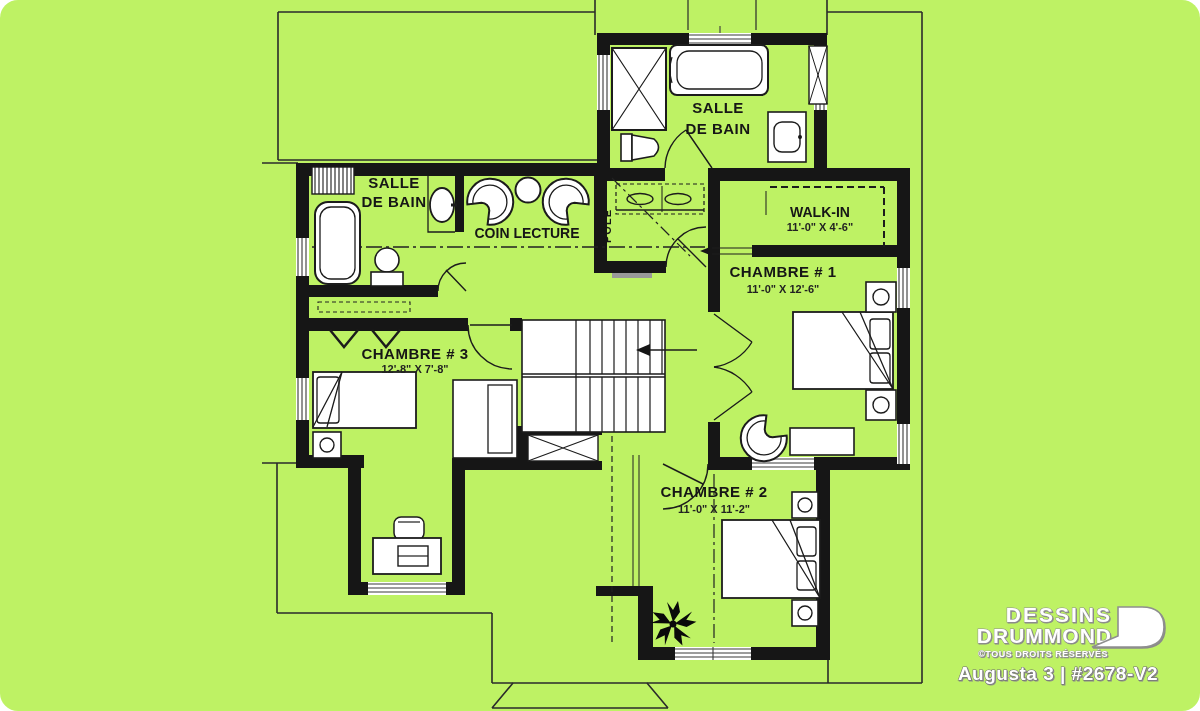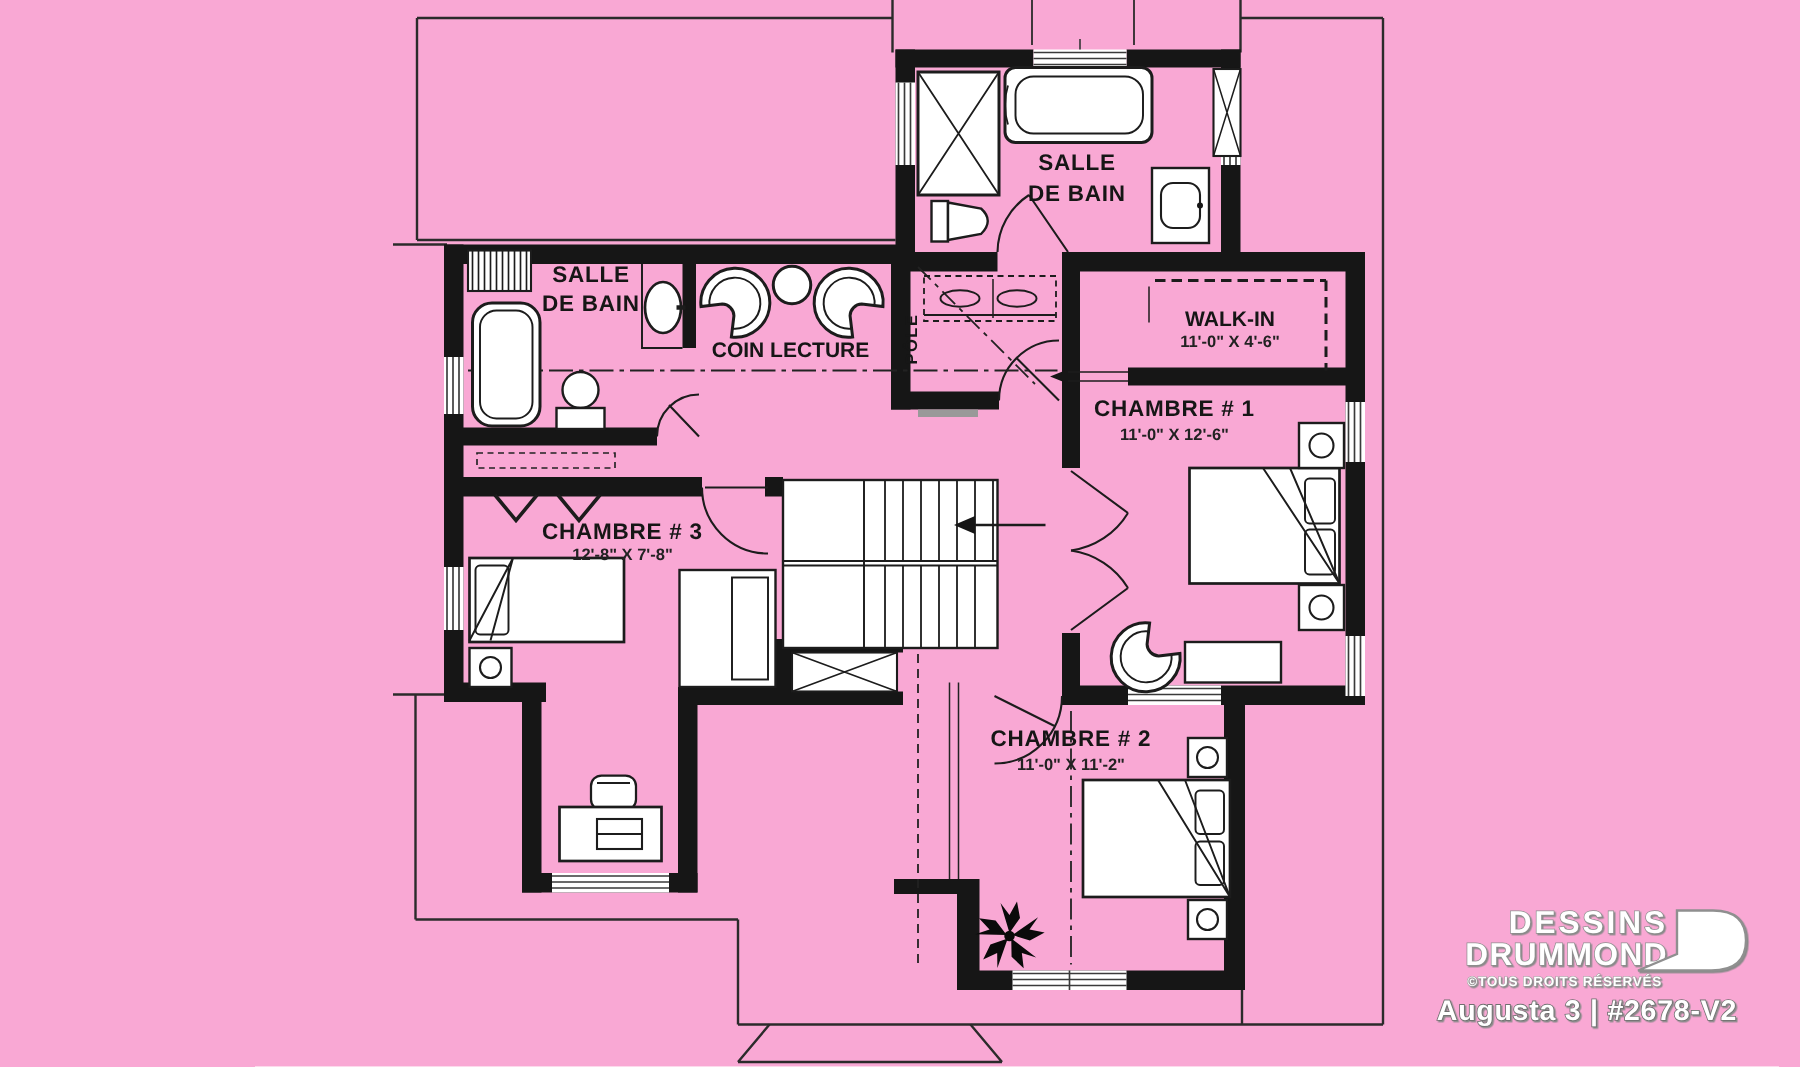--- a/index.html
+++ b/index.html
@@ -1,17 +1,17 @@
 <!DOCTYPE html>
 <html><head>
 <meta charset="utf-8">
 <style>
   html,body{margin:0;padding:0;background:#fff;}
-  .page{position:relative;width:1200px;height:711px;background:#f9a8d4;overflow:hidden;
-        font-family:"Liberation Sans", sans-serif;}
+  .page{position:relative;width:1200px;height:711px;background:#bef264;overflow:hidden;
+        font-family:"Liberation Sans", sans-serif;border-radius:18px;}
   svg text{font-family:"Liberation Sans", sans-serif;}
   .room-name{font-weight:bold;font-size:15px;fill:#161616;letter-spacing:.5px;}
   .room-dims{font-weight:bold;font-size:11px;fill:#222;}
   .small-name{font-weight:bold;font-size:14px;fill:#161616;}
   .logo-big{font-weight:bold;font-size:21px;fill:#ffffff;stroke:#8f8f8f;stroke-width:1;paint-order:stroke;letter-spacing:2px;}
   .logo-small{font-weight:bold;font-size:9px;fill:#ffffff;stroke:#9a9a9a;stroke-width:.7;paint-order:stroke;letter-spacing:.5px;}
   .logo-title{font-weight:bold;font-size:19px;fill:#ffffff;stroke:#6f6f6f;stroke-width:1.1;paint-order:stroke;letter-spacing:.5px;}
   .logo-wrap{filter:drop-shadow(1.5px 1.5px 0px #8a8a8a);}
 </style>
 </head>

